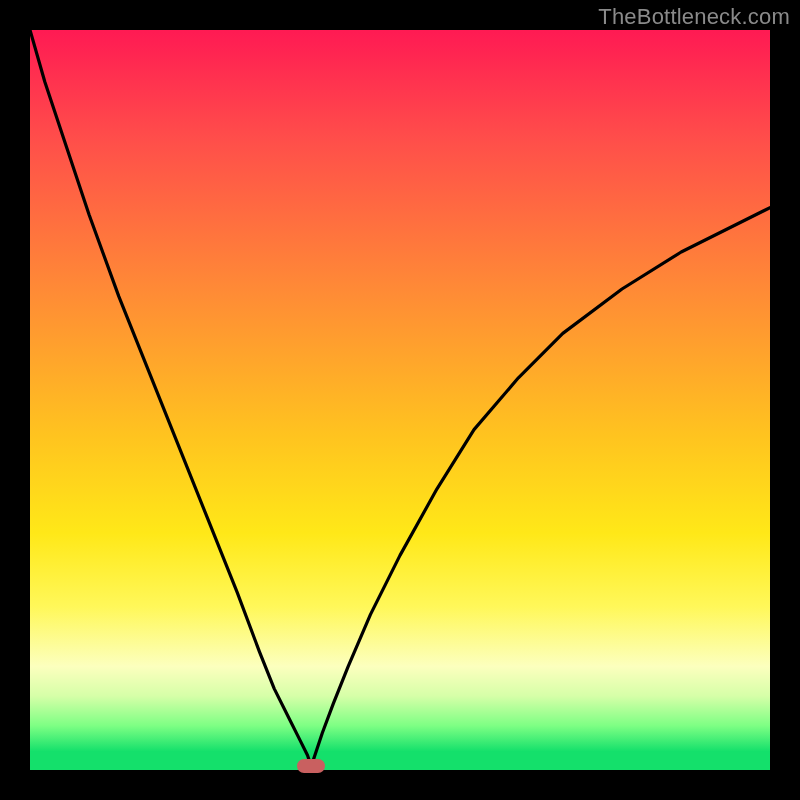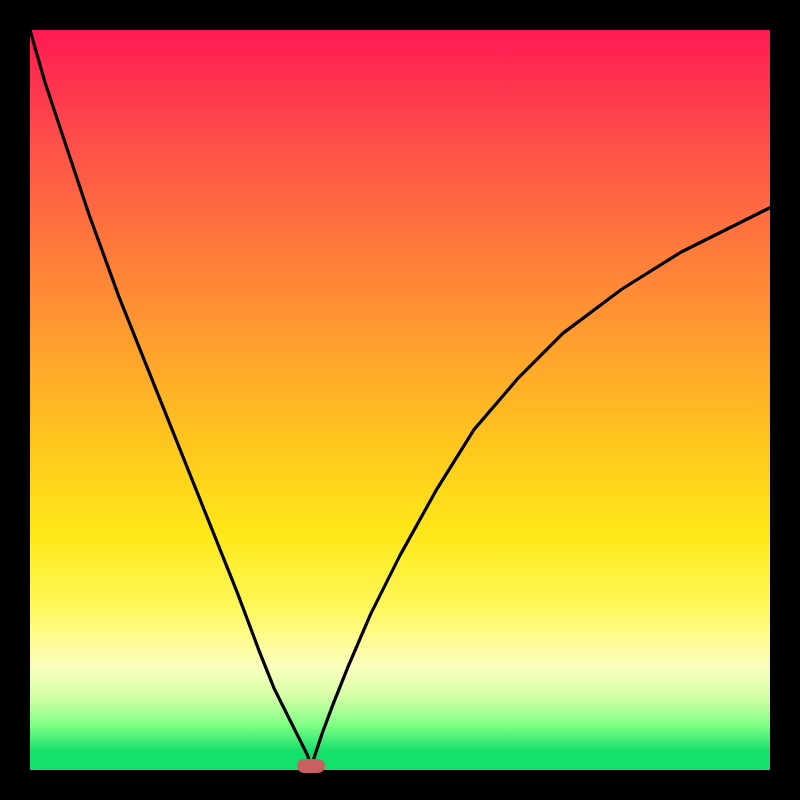--- a/index.html
+++ b/index.html
@@ -63,13 +63,14 @@
 </head>
 <body>
 
 <div class="frame">
   <div class="plot-area">
     <svg class="curve" width="740" height="740" viewBox="0 0 740 740">
       <path id="curve-path" fill="none" stroke="#000" stroke-width="3.2" stroke-linecap="round" stroke-linejoin="round" d="M0.0 0.0 L14.8 51.8 L37.0 118.4 L59.2 185.0 L88.8 266.4 L118.4 340.4 L148.0 414.4 L177.6 488.4 L207.2 562.4 L229.4 621.6 L244.2 658.6 L259.0 688.2 L270.1 710.4 L277.5 725.2 L281.2 736.3 L284.9 725.2 L292.3 703.0 L303.4 673.4 L318.2 636.4 L340.4 584.6 L370.0 525.4 L407.0 458.8 L444.0 399.6 L488.4 347.8 L532.8 303.4 L592.0 259.0 L651.2 222.0 L740.0 177.6"></path>
     </svg>
     <div id="marker" class="marker" style="left: 267.2px; top: 729.3px;"></div>
   </div>
+  <div class="watermark">TheBottleneck.com</div>
 </div>
 
 </body></html>

